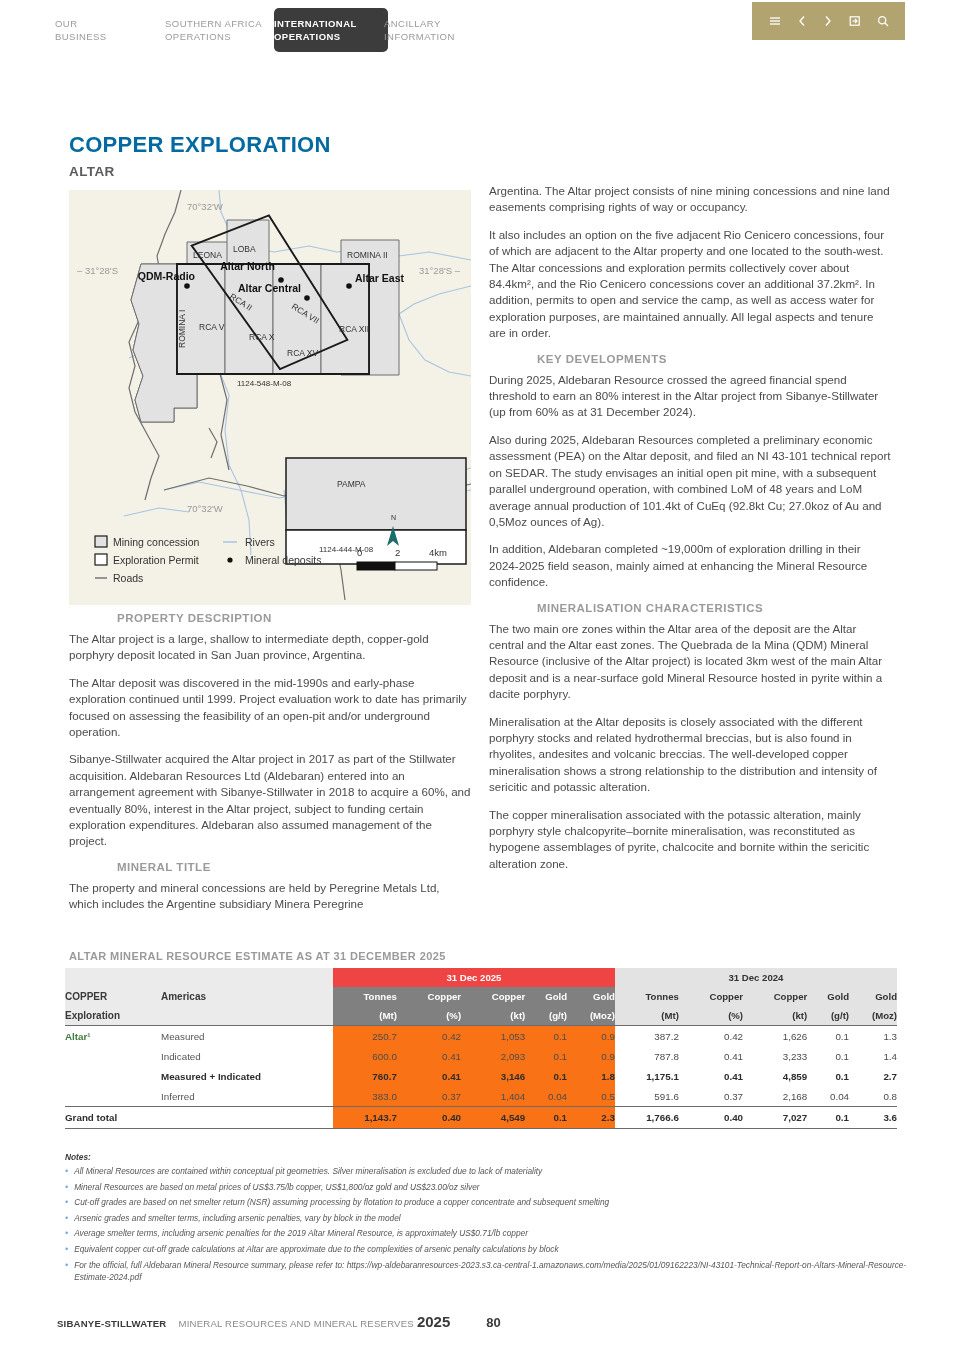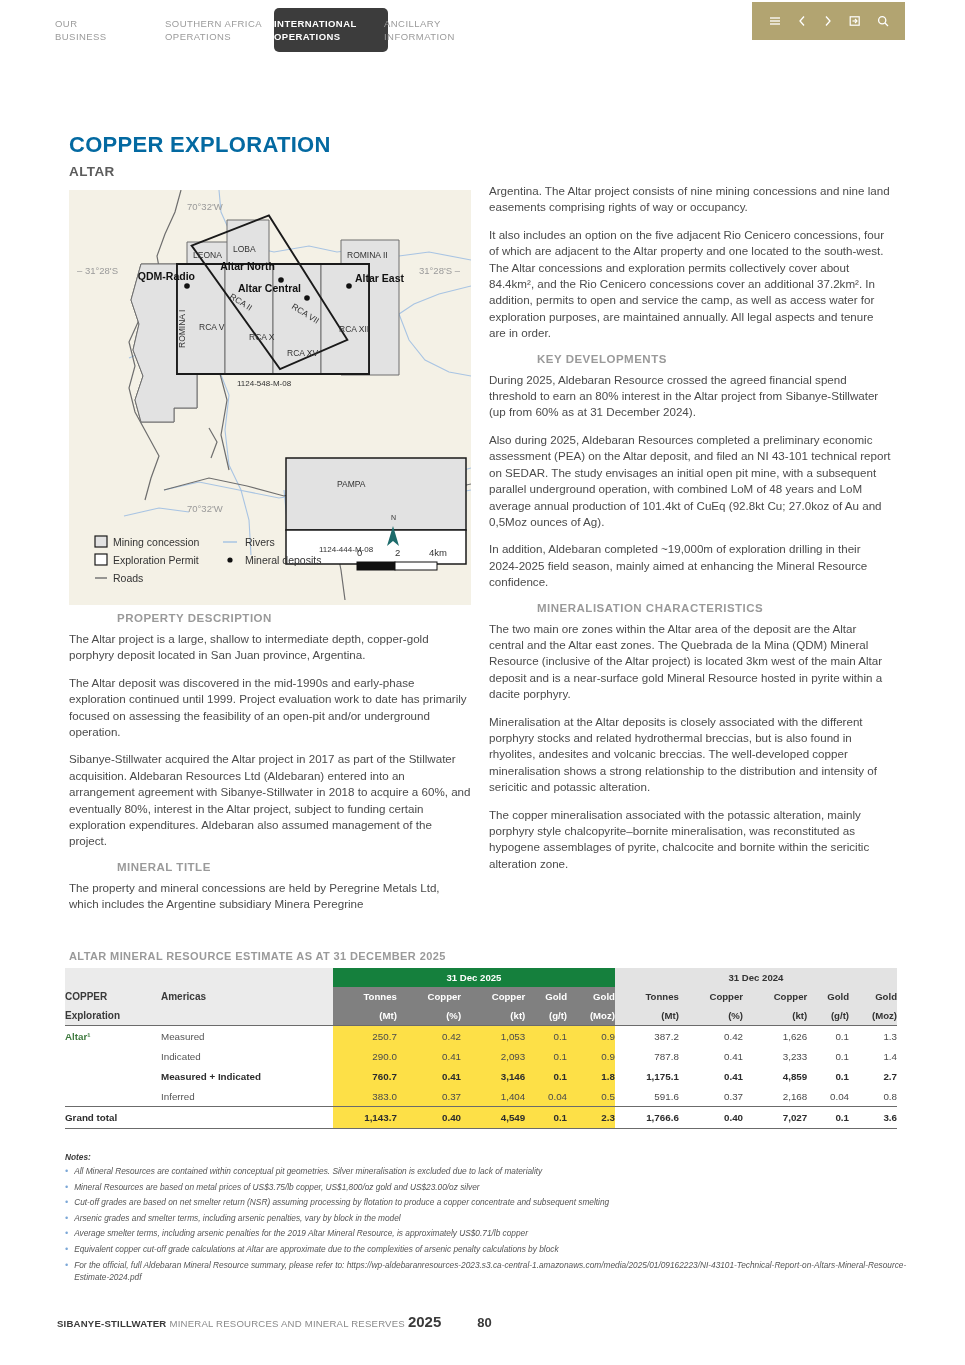--- a/index.html
+++ b/index.html
@@ -64,52 +64,52 @@
   
   .table-title{
     position:absolute;left:69px;top:950px;
     font-size:11px;font-weight:700;color:#9a9a9a;letter-spacing:.4px;
   }
   table.res{
     position:absolute;left:65px;top:968px;width:832px;
     border-collapse:collapse;font-size:9.6px;color:#4b4b4b;
   }
   table.res th,table.res td{padding:0;}
-  .grp25{background:#15803d;color:#ffffff;font-weight:700;text-align:center;font-size:9.6px;}
+  .grp25{background:#ef4444;color:#ffffff;font-weight:700;text-align:center;font-size:9.6px;}
   .grp24{background:#e3e3e3;color:#333;font-weight:700;text-align:center;font-size:9.6px;}
   .grpblank{background:#ebebeb;}
   .hd-lbl{background:#ebebeb;font-weight:700;color:#3a3a3a;font-size:10px;text-align:left;padding-left:8px;}
   .hd25{background:#808080;color:#fff;font-weight:700;text-align:right;padding-right:9px;font-size:9.6px;}
   .hd24{background:#e3e3e3;color:#333;font-weight:700;text-align:right;padding-right:9px;font-size:9.6px;}
   tr.hrow td,tr.hrow th{height:19px;}
   tr.hrow2 td,tr.hrow2 th{height:19px;}
   .r-name{padding-left:8px;color:#3f7a3f;font-weight:700;font-size:9.8px;}
   .r-cat{padding-left:0px;font-size:9.8px;color:#555;}
   .cell{text-align:right;padding-right:9px;height:20px;font-size:9.8px;}
-  .tint{background:#fde047;}
+  .tint{background:#f97316;}
   .bold td{font-weight:700;color:#2d2d2d;}
   .bold .r-cat{font-weight:700;color:#2d2d2d;}
   tr.total td{font-weight:700;color:#2d2d2d;height:21px;}
   .bd-top{border-top:1.4px solid #6b6b6b;}
   .bd-bot{border-bottom:1.4px solid #6b6b6b;}
   
   .notes{position:absolute;left:65px;top:1152px;width:845px;}
   .notes-h{font-size:8.3px;font-weight:700;color:#3a3a3a;font-style:italic;margin-bottom:3px;}
   .note{
     display:flex;gap:6px;font-size:8.3px;line-height:12.4px;color:#555;
     font-style:italic;margin-bottom:3.2px;
   }
   .note .bul{color:#7ba7d7;font-size:9px;line-height:12px;}
   
   .footer{
     position:absolute;left:57px;top:1313px;width:850px;
     display:flex;align-items:baseline;text-align:center;
   }
   .f-brand{font-size:9.6px;font-weight:700;color:#3a3a3a;letter-spacing:.2px;}
-  .f-rest{font-size:9.6px;color:#8a8a8a;letter-spacing:.2px;margin-left:3px;}
+  .f-rest{font-size:9.6px;color:#8a8a8a;letter-spacing:.2px;margin-left:12px;}
   .f-yr{font-size:15px;font-weight:700;color:#3a3a3a;margin-left:3px;}
   .f-pg{font-size:13px;font-weight:700;color:#3a3a3a;margin-left:36px;}
 </style>
 </head>
 <body>
 
 <div class="topnav">
   <div class="nav-item" id="nav0">
     <span>OUR</span>
     <span>BUSINESS</span>
@@ -354,21 +354,21 @@
     <td class="cell">387.2</td>
     <td class="cell">0.42</td>
     <td class="cell">1,626</td>
     <td class="cell">0.1</td>
     <td class="cell">1.3</td>
   </tr>
 
   <tr>
     <td class="r-name"></td>
     <td class="r-cat">Indicated</td>
-    <td class="cell tint">290.0</td>
+    <td class="cell tint">600.0</td>
     <td class="cell tint">0.41</td>
     <td class="cell tint">2,093</td>
     <td class="cell tint">0.1</td>
     <td class="cell tint">0.9</td>
     <td class="cell">787.8</td>
     <td class="cell">0.41</td>
     <td class="cell">3,233</td>
     <td class="cell">0.1</td>
     <td class="cell">1.4</td>
   </tr>

